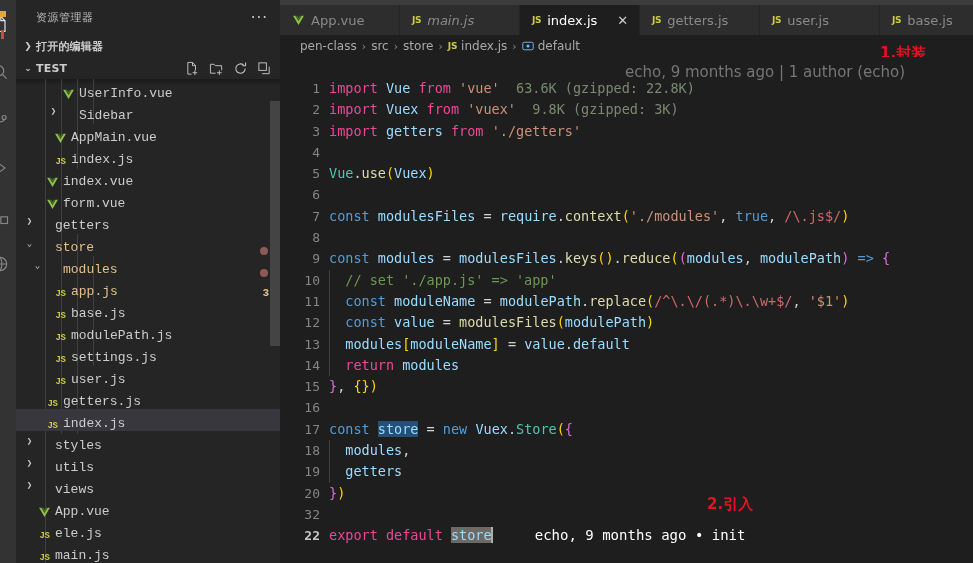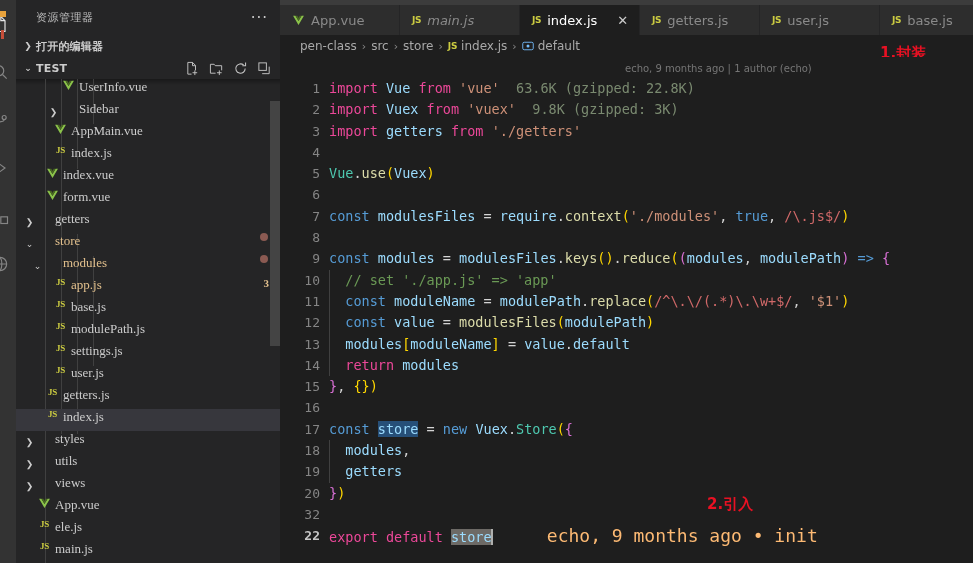--- a/index.html
+++ b/index.html
@@ -42,23 +42,23 @@
     height:22px; display:flex; align-items:center; padding-left:8px;
     font-size:11px; font-weight:bold; color:#cccccc; letter-spacing:.2px;
   }
   .sec-head .chev{ width:16px; display:inline-block; text-align:center; font-size:9px; color:#cccccc;}
   .sec-head.test{ background:#252526; justify-content:space-between; padding-right:8px;}
   .sec-actions{ display:flex; gap:9px; align-items:center;}
   .sec-actions svg{ display:block; }
 
   .tree{ flex:1 1 auto; position:relative; overflow:hidden; }
   .row{
-    height:22px; display:flex; align-items:flex-start;
+    height:22px; display:flex; align-items:flex-end;
     font-size:13px; color:#cccccc; white-space:nowrap;
-    font-family:Liberation Serif, serif;
+    font-family:Liberation Mono, monospace;
     position:relative;
   }
   .row.selected{ background:#37373d; }
   .row .ind{ flex:0 0 auto; height:22px; }
   .row .chev{
     flex:0 0 11px; font-size:9px; color:#cccccc; text-align:center;
     line-height:22px;
   }
   .row .nochev{ flex:0 0 11px; }
   .row .ficon{ flex:0 0 19px; display:flex; align-items:center; justify-content:center; }
@@ -108,21 +108,21 @@
   .bc-ico{ display:inline-flex; align-items:center; }
   .annot{
     color:#e81123; font-size:15px; font-weight:bold;
     font-family:"DejaVu Sans","Liberation Sans",sans-serif;
   }
   .annot-bc{ position:absolute; left:600px; top:44px; }
 
   .codearea{ position:relative; background:#1e1e1e; height:494px; overflow:hidden;}
   .blame-top{
     position:absolute; left:345px; top:6px;
-    font-size:10px; color:#767676;
+    font-size:15px; color:#767676;
     font-family:"DejaVu Sans","Liberation Sans",sans-serif;
   }
   .lines{ position:absolute; left:0; top:21px; right:0; }
   .ln{ height:21.3px; position:relative; }
   .lnum{
     position:absolute; left:0; width:40px; text-align:right;
     font-family:"DejaVu Sans Mono","Liberation Mono",monospace;
     font-size:13px; color:#858585; line-height:21.3px;
   }
   .ln.cur .lnum{ color:#c6c6c6; font-weight:bold;}
@@ -144,22 +144,22 @@
   .p2{ color:#da70d6; }
   .rx{ color:#d16969; }
   .importsize{ color:#7a8a70; font-size:13.5px;}
   .sel-blue{ background:#264f78; }
   .sel-gray{ background:#6d6a66; }
   .cursor{
     display:inline-block; width:2px; height:16px; background:#aeafad;
     vertical-align:-3px; margin-left:-1px;
   }
   .blame-inline{
-    color:#fdba74;
-    font-family:"DejaVu Sans Mono","Liberation Mono",monospace; font-size:18px;
+    color:#ffffff;
+    font-family:"DejaVu Sans Mono","Liberation Mono",monospace; font-size:14px;
   }
   .annot-code{ position:absolute; left:427px; top:438px; }
 </style>
 </head>
 <body>
 
 <div id="app">
 
   <div class="activitybar">
     <div class="ab-item" style="top:8px;">

